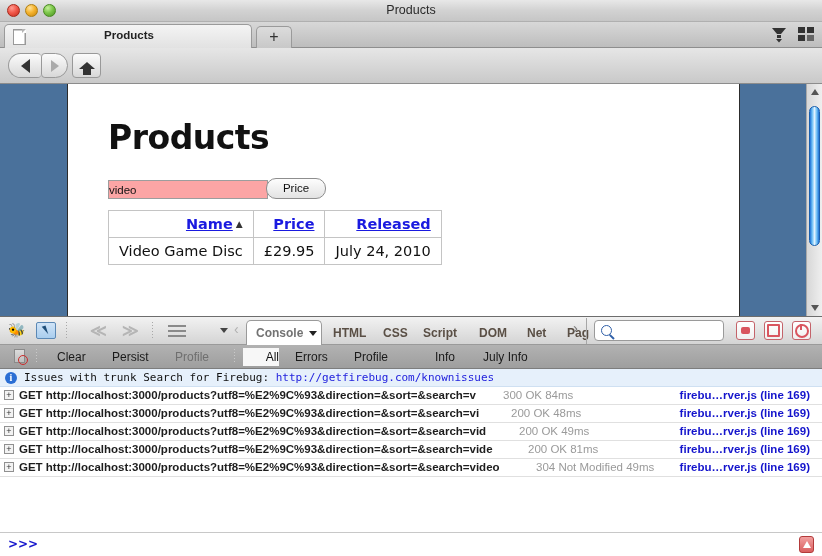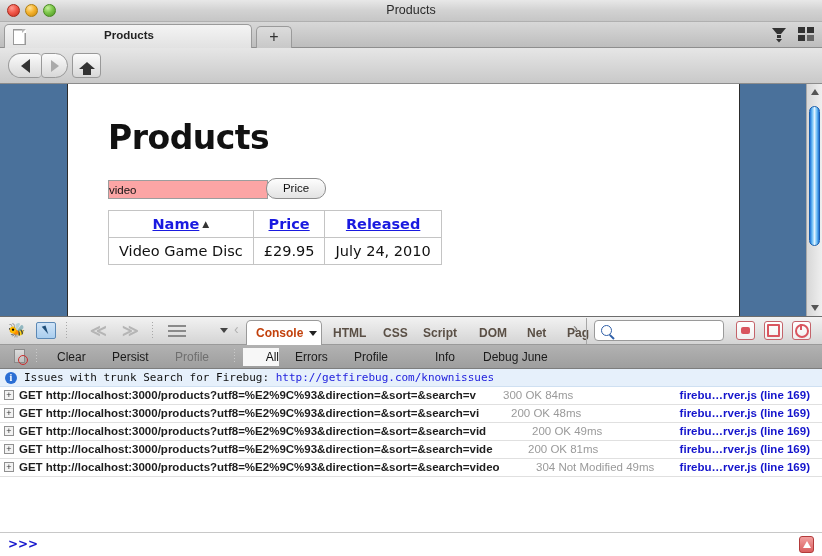--- a/index.html
+++ b/index.html
@@ -201,21 +201,21 @@
     position: absolute; left: 40px; top: 126px;
     border-collapse: collapse; background: #fff;
   }
   table.products th, table.products td {
     border: 1px solid #c4c4c4;
     padding: 5px 10px;
     font-size: 14.5px; color: #111;
     font-family: "DejaVu Sans", sans-serif;
     white-space: nowrap;
   }
-  table.products th { text-align: center; }
+  table.products th { text-align: right; }
   table.products th a {
     color: #1a1ae0; text-decoration: underline; font-weight: bold; font-size: 14.5px;
   }
   .sort-arrow { color: #333; font-size: 9px; margin-left: 3px; vertical-align: 2px; }
   td.c-name { text-align: left; }
   td.c-price { text-align: center; }
   td.c-rel { text-align: center; }
 
   
   .pg-scroll {
@@ -274,21 +274,21 @@
 
   .pnl-tabs { position: absolute; left: 232px; top: 0; height: 28px; }
   .pnl-scroll-l { position: absolute; left: 234px; top: 4px; font-size: 14px; color: #b0b0b0; }
   .pnl-tab {
     position: absolute; top: 3px; height: 25px;
     font-size: 12px; font-weight: bold; color: #5a4f45;
     display: flex; align-items: center; padding: 0 9px;
     box-sizing: border-box;
   }
   .pnl-tab.active {
-    background: #ffffff; color: #c2410c;
+    background: #ffffff; color: #737373;
     border: 1px solid #9a9a9a; border-bottom: none; border-radius: 5px 5px 0 0;
   }
   .pnl-caret { width: 0; height: 0; margin-left: 6px;
     border-style: solid; border-width: 5px 4px 0 4px; border-color: #222 transparent transparent transparent; }
   .pnl-scroll-r { position: absolute; left: 573px; top: 2px; font-size: 15px; color: #777; }
   .pnl-divider { position: absolute; left: 586px; top: 1px; width: 1px; height: 26px; background: #a6a6a6; }
 
   .fb-search {
     position: absolute; left: 594px; top: 3px; width: 130px; height: 21px;
     background: #fff; border: 1px solid #9a9a9a; border-radius: 4px; box-sizing: border-box;
@@ -587,21 +587,21 @@
       <div class="sub-icon"></div>
       <div class="sub-sep" style="left:36px;"></div>
       <div class="sub-item" style="left:50px;">Clear</div>
       <div class="sub-item" style="left:105px;">Persist</div>
       <div class="sub-item dim" style="left:168px;">Profile</div>
       <div class="sub-sep" style="left:234px;"></div>
       <div class="sub-item active" style="left:243px;width:36px;text-align:right;padding:0;">All</div>
       <div class="sub-item" style="left:288px;">Errors</div>
       <div class="sub-item" style="left:347px;">Profile</div>
       <div class="sub-item" style="left:428px;">Info</div>
-      <div class="sub-item" style="left:476px;">Debug June</div>
+      <div class="sub-item" style="left:476px;">July Info</div>
     </div>
 
     <div class="console">
 
       <div class="c-inforow">
         <span class="ico-i">i</span><span>Issues with trunk Search for Firebug:</span>&nbsp;<a href="#">http://getfirebug.com/knownissues</a>
       </div>
 
       <div class="c-row">
         <span class="c-exp">+</span>
@@ -613,21 +613,21 @@
       <div class="c-row">
         <span class="c-exp">+</span>
         <span class="c-url">GET http://localhost:3000/products?utf8=%E2%9C%93&amp;direction=&amp;sort=&amp;search=vi</span>
         <span class="c-status" style="left:511px;">200 OK 48ms</span>
         <span class="c-src">firebu…rver.js (line 169)</span>
       </div>
 
       <div class="c-row">
         <span class="c-exp">+</span>
         <span class="c-url">GET http://localhost:3000/products?utf8=%E2%9C%93&amp;direction=&amp;sort=&amp;search=vid</span>
-        <span class="c-status" style="left:519px;margin-left:13px;">200 OK 49ms</span>
+        <span class="c-status" style="left:519px;">200 OK 49ms</span>
         <span class="c-src">firebu…rver.js (line 169)</span>
       </div>
 
       <div class="c-row">
         <span class="c-exp">+</span>
         <span class="c-url">GET http://localhost:3000/products?utf8=%E2%9C%93&amp;direction=&amp;sort=&amp;search=vide</span>
         <span class="c-status" style="left:528px;">200 OK 81ms</span>
         <span class="c-src">firebu…rver.js (line 169)</span>
       </div>
 

